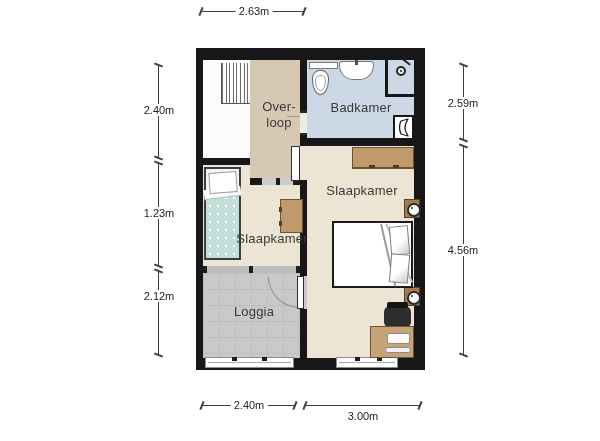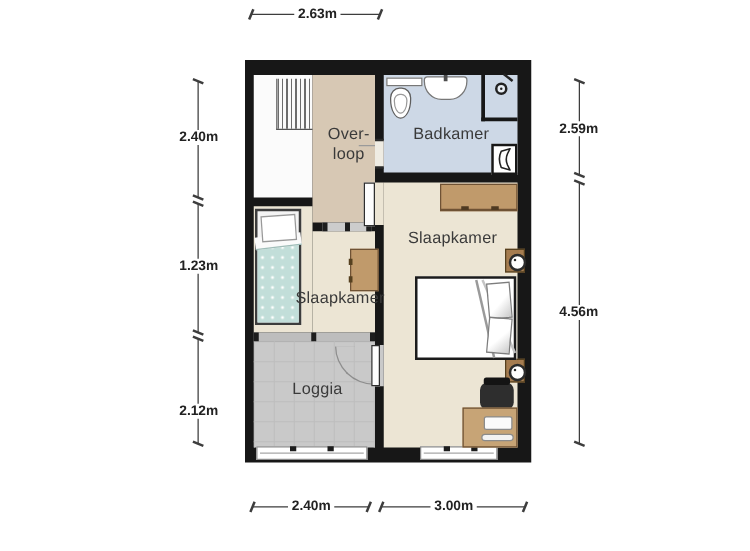--- a/index.html
+++ b/index.html
@@ -110,27 +110,27 @@
   .dim-v::before{top:-1px}.dim-v::after{bottom:-1px}
   #dim-top{left:201px;top:11px;width:103px;}
   #dim-bottom-1{left:202px;top:405px;width:93px;}
   #dim-bottom-2{left:305px;top:405px;width:115px;}
   #dim-left-1{left:158px;top:65px;height:93px;}
   #dim-left-2{left:158px;top:163px;height:103px;}
   #dim-left-3{left:158px;top:271px;height:84px;}
   #dim-right-1{left:463px;top:65px;height:75px;}
   #dim-right-2{left:463px;top:146px;height:209px;}
   .dim-label{position:absolute;transform:translate(-50%,-50%);background:#fff;padding:0 3px;
-     font-size:11px;color:#222;white-space:nowrap;font-weight:bold;}
+     font-size:11px;color:#222;white-space:nowrap;}
   #dl-top{left:254px;top:11px;}
   #dl-bottom-1{left:249px;top:405px;}
-  #dl-bottom-2{left:363px;top:405px;}
+  #dl-bottom-2{left:363px;top:416px;}
   #dl-left-1{left:159px;top:110px;}
   #dl-left-2{left:159px;top:213px;}
-  #dl-left-3{left:159px;top:329px;}
+  #dl-left-3{left:159px;top:296px;}
   #dl-right-1{left:463px;top:103px;}
   #dl-right-2{left:463px;top:250px;}
 </style>
 </head>
 <body>
 
 <div id="canvas">
 
   <div class="abs" id="walls"></div>
 

